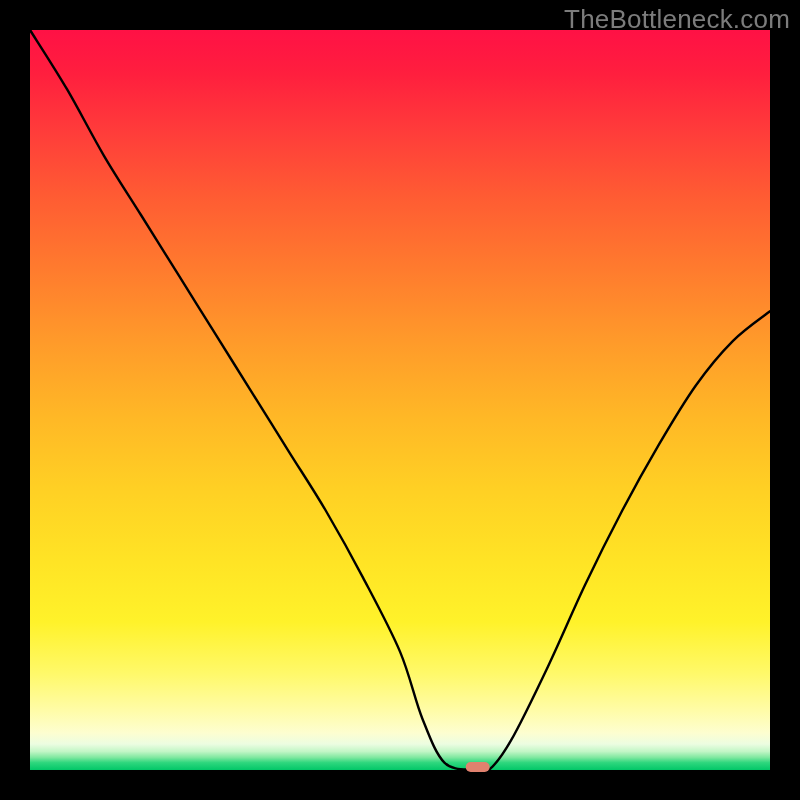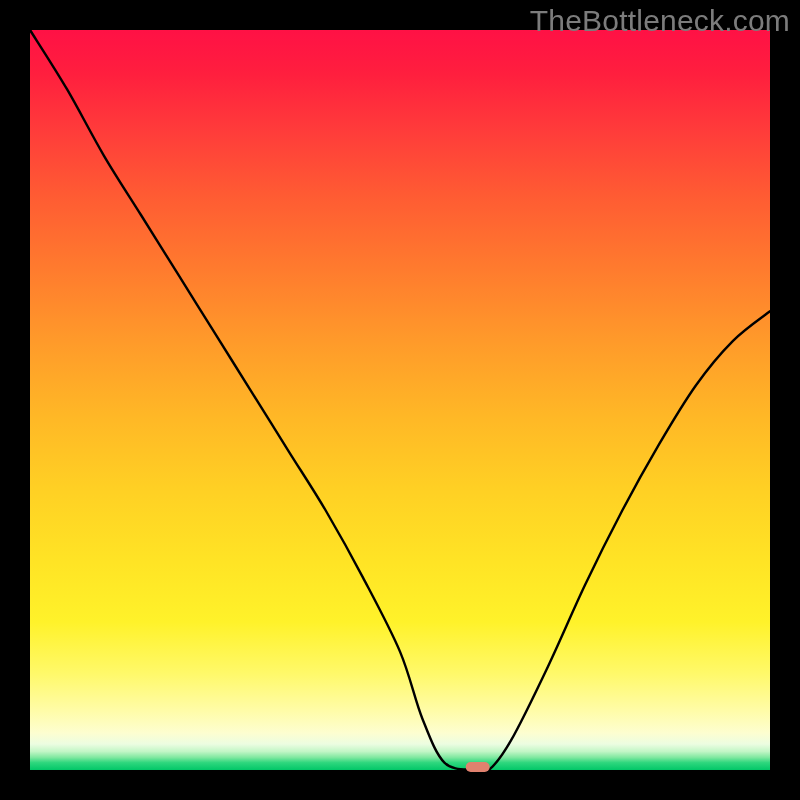--- a/index.html
+++ b/index.html
@@ -15,21 +15,21 @@
     position: relative;
     width: 800px;
     height: 800px;
     background: #000;
   }
   .attribution {
     position: absolute;
     top: 4px;
     right: 10px;
     color: #7c7c7c;
-    font-size: 30px;
+    font-size: 26px;
     font-weight: 500;
     letter-spacing: 0.2px;
     z-index: 5;
   }
   .plot-area {
     position: absolute;
     left: 30px;
     top: 30px;
     width: 740px;
     height: 740px;

